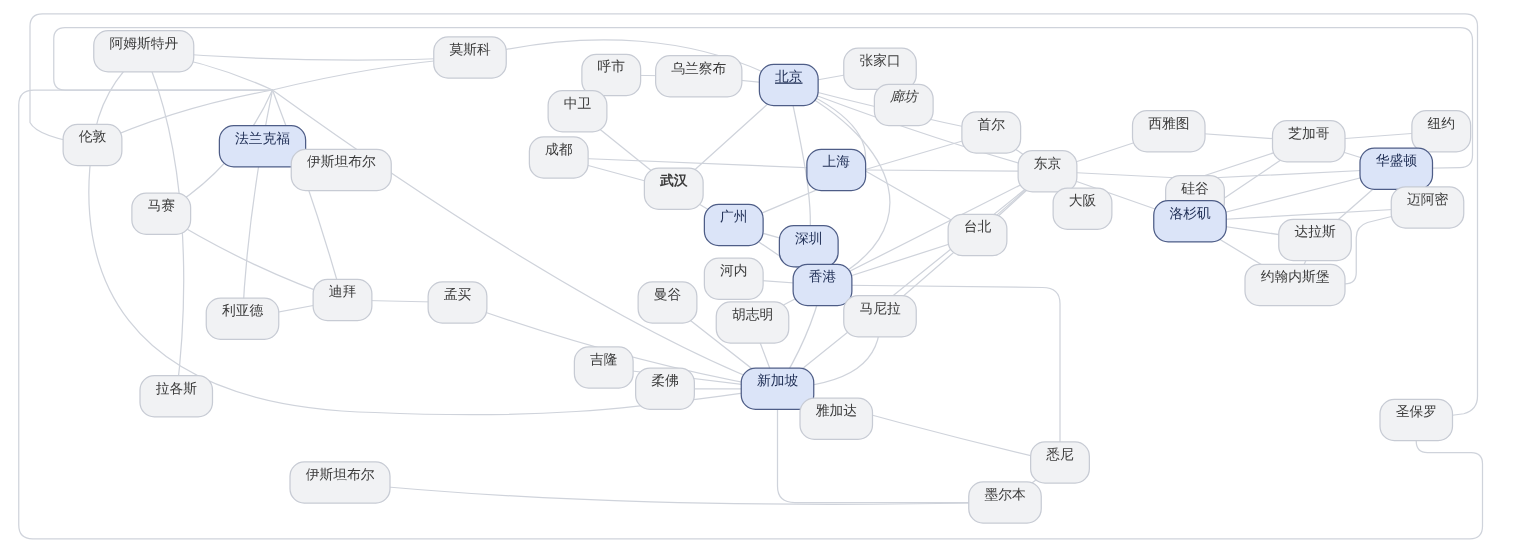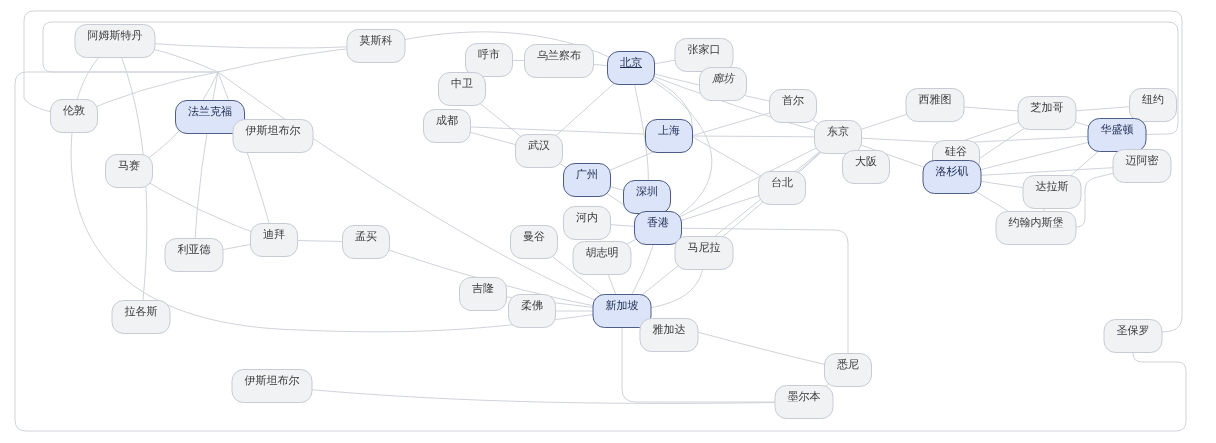--- a/index.html
+++ b/index.html
@@ -113,21 +113,21 @@
       <div class="node" style="left: 366px; top: 242px;">孟买</div>
       <div class="node" style="left: 141px; top: 317px;">拉各斯</div>
       <div class="node" style="left: 272px; top: 386px;">伊斯坦布尔</div>
       <div class="node" style="left: 489px; top: 60px;">呼市</div>
       <div class="node" style="left: 559px; top: 61px;">乌兰察布</div>
       <div class="node hl" style="left: 631px; top: 68px; text-decoration: underline;">北京</div>
       <div class="node" style="left: 704px; top: 55px;">张家口</div>
       <div class="node" style="left: 723px; top: 84px; font-style: italic;">廊坊</div>
       <div class="node" style="left: 462px; top: 89px;">中卫</div>
       <div class="node" style="left: 447px; top: 126px;">成都</div>
-      <div class="node" style="left: 539px; top: 151px;">武汉</div>
+      <div class="node" style="left: 539px; top: 151px; font-weight: bold;">武汉</div>
       <div class="node hl" style="left: 669px; top: 136px;">上海</div>
       <div class="node hl" style="left: 587px; top: 180px;">广州</div>
       <div class="node hl" style="left: 647px; top: 197px;">深圳</div>
       <div class="node" style="left: 793px; top: 106px;">首尔</div>
       <div class="node" style="left: 838px; top: 137px;">东京</div>
       <div class="node" style="left: 866px; top: 167px;">大阪</div>
       <div class="node" style="left: 782px; top: 188px;">台北</div>
       <div class="node hl" style="left: 658px; top: 228px;">香港</div>
       <div class="node" style="left: 587px; top: 223px;">河内</div>
       <div class="node" style="left: 534px; top: 242px;">曼谷</div>

